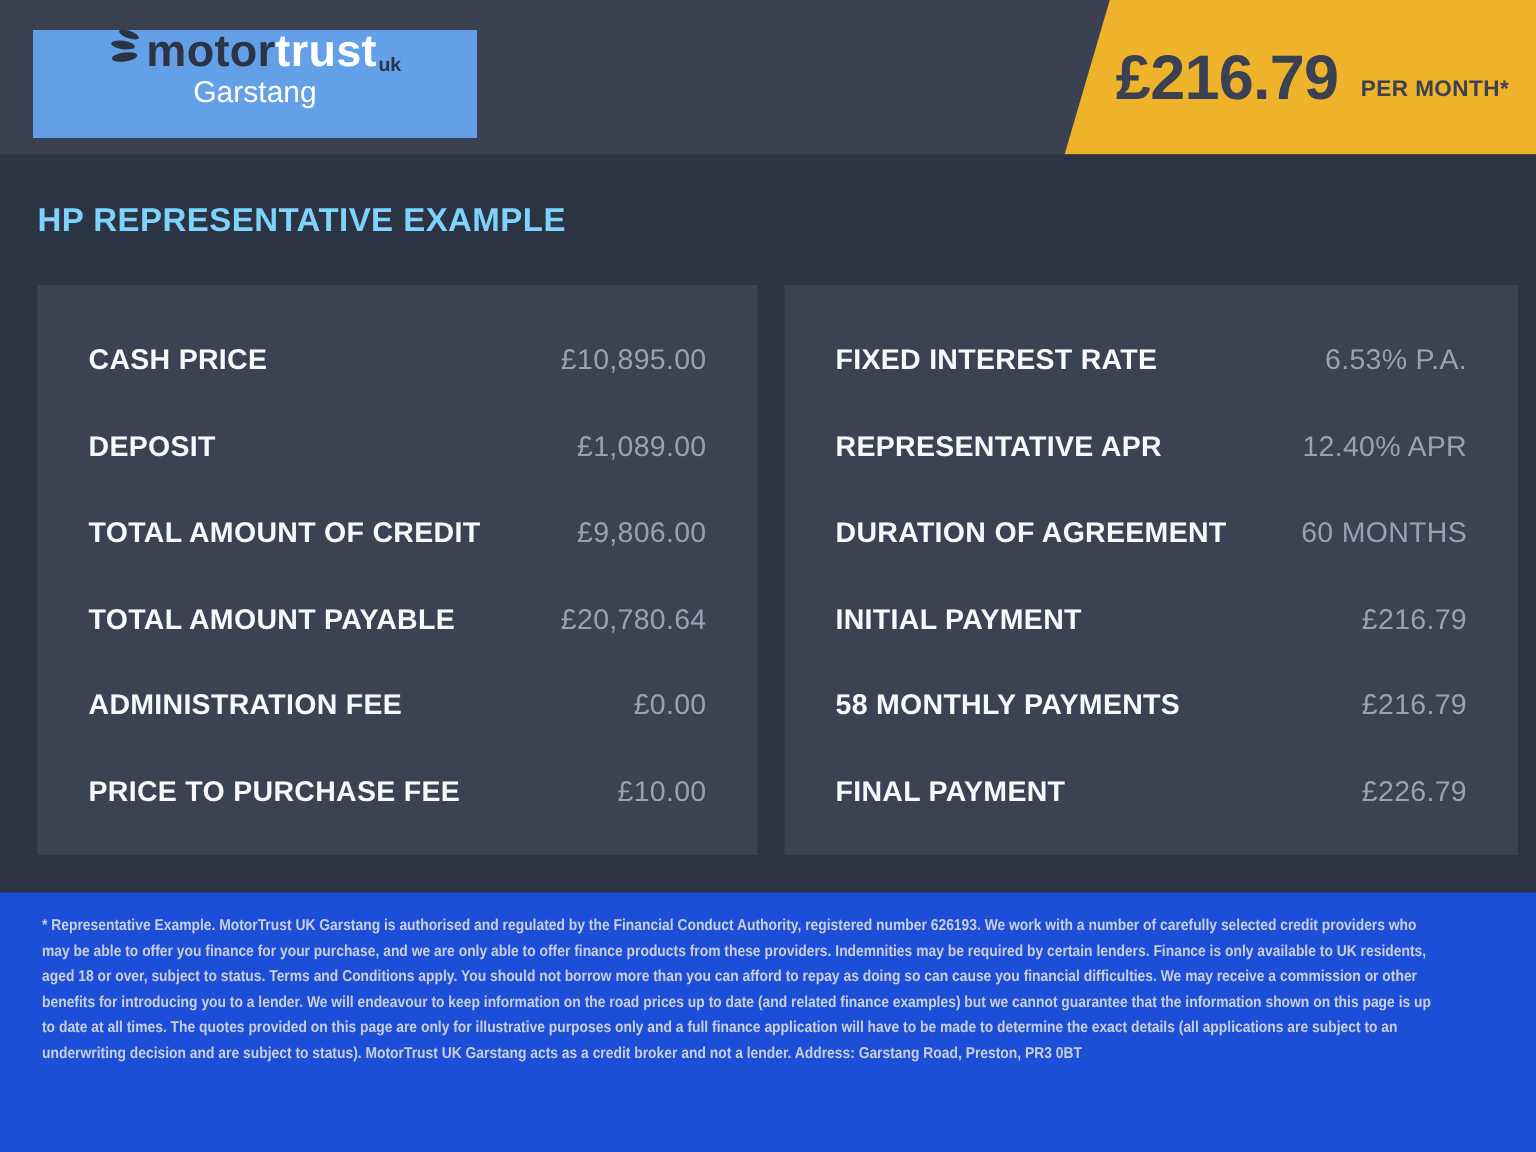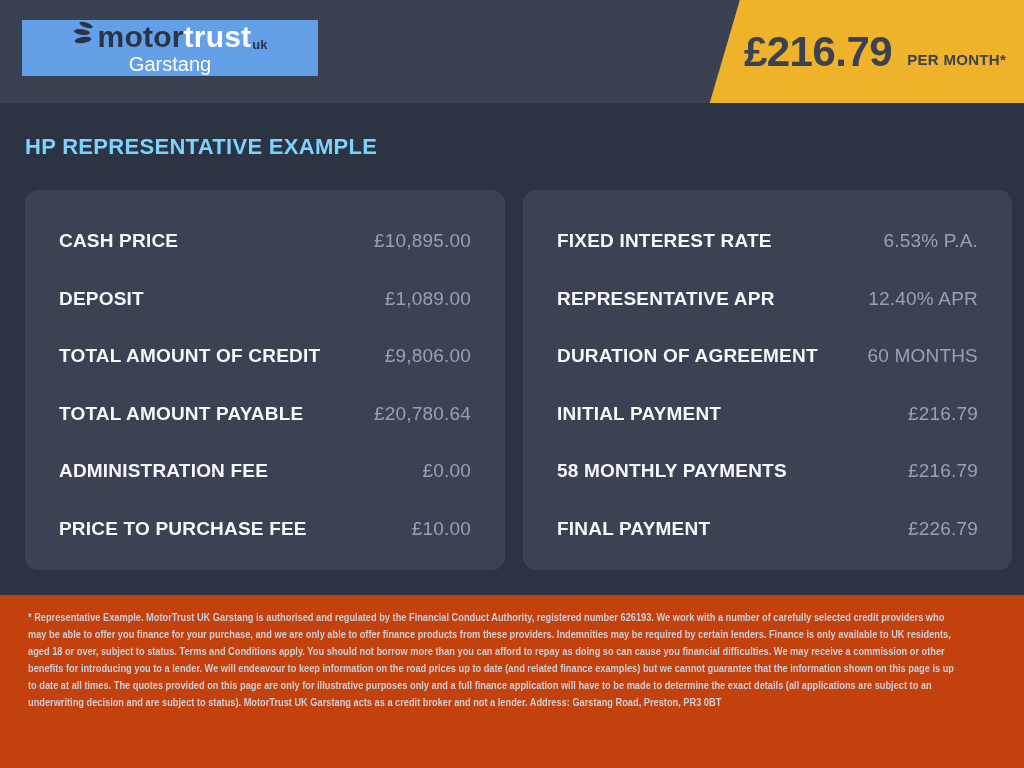--- a/index.html
+++ b/index.html
@@ -8,23 +8,23 @@
     background:#2C3342;
     font-family:"Liberation Sans", sans-serif;
     -webkit-font-smoothing:antialiased;
   }
   
   .header {
     position:absolute; top:0; left:0; width:1024px; height:103px;
     background:#3A4152;
   }
   .logo-box {
-    position:absolute; left:22px; top:20px; width:296px; height:56px;
+    position:absolute; left:22px; top:20px; width:296px; height:72px;
     background:#64A0E8;
-    display:flex; flex-direction:column; align-items:center; justify-content:center;
+    display:flex; flex-direction:column; align-items:center; justify-content:flex-start;
   }
   .logo-line1 { display:flex; align-items:center; line-height:1; }
   .leaf-icon { margin-right:3px; margin-top:-2px; }
   .logo-motor  { color:#2C3444; font-size:30px; font-weight:bold; letter-spacing:.2px; }
   .logo-trust  { color:#ffffff; font-size:30px; font-weight:bold; letter-spacing:.2px; }
   .logo-uk     { color:#2C3444; font-size:13px; font-weight:bold; align-self:flex-end; margin-bottom:1px; margin-left:1px; }
   .logo-location { color:#ffffff; font-size:20px; line-height:1.1; margin-top:1px; }
   .price-banner {
     position:absolute; right:0; top:0; width:324px; height:103px;
     background:#EFB32B;
@@ -35,31 +35,31 @@
   .banner-amount { font-size:42px; font-weight:bold; color:#3A4152; letter-spacing:-0.5px; }
   .banner-period { font-size:15px; font-weight:bold; color:#3A4152; margin-left:15px; margin-top:16px; letter-spacing:.3px; }
   
   .page-title {
     position:absolute; left:25px; top:134px;
     color:#7dd3fc; font-size:22px; font-weight:bold; letter-spacing:.3px;text-align:right;
   }
   .panel {
     position:absolute; top:190px; height:380px; background:#3A4254;
     box-sizing:border-box; padding:40px 34px 30px 34px;
-    display:flex; flex-direction:column; justify-content:space-between;border-radius:13px;
+    display:flex; flex-direction:column; justify-content:space-between;
   }
   .panel-left  { left:25px;  width:480px; }
   .panel-right { left:523px; width:489px; }
   .fin-row { display:flex; justify-content:space-between; align-items:baseline; }
   .fin-label { color:#F7F8FA; font-size:19px; font-weight:bold; letter-spacing:.2px; }
   .fin-value { color:#99A1B3; font-size:19px; font-weight:normal; letter-spacing:.2px; }
   
   .footer {
     position:absolute; left:0; top:595px; width:1024px; height:173px;
-    background:#c2410c;
+    background:#1d4ed8;
   }
   .footnote {
     position:absolute; left:28px; top:14px; width:1062px;
     color:#C9CFDA; font-size:10.5px; font-weight:bold; line-height:17px;
     transform:scaleX(0.88); transform-origin:left top; letter-spacing:0;
   }
 </style>
 </head>
 <body>
 

